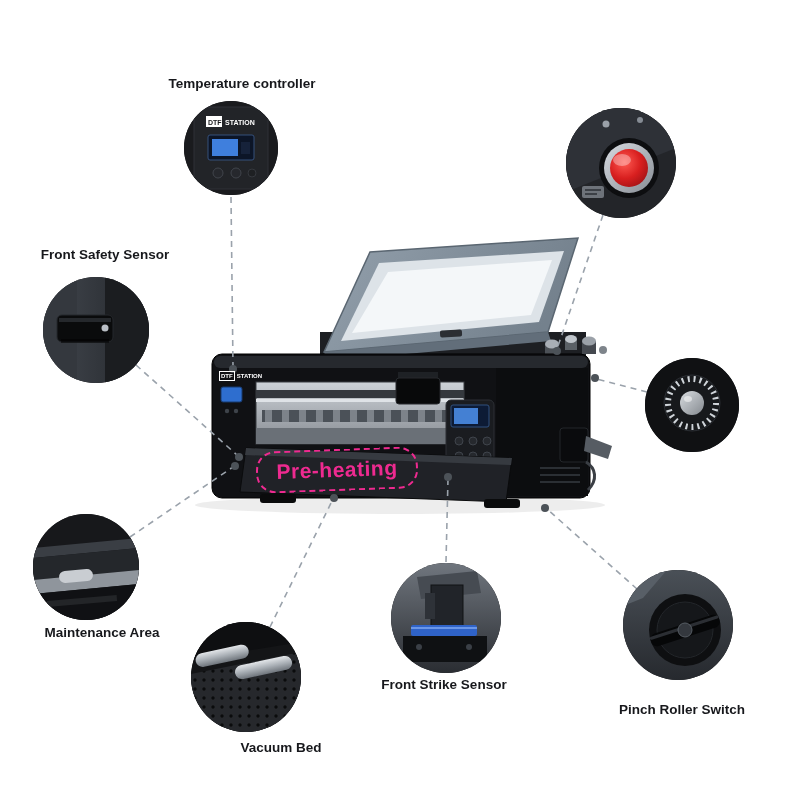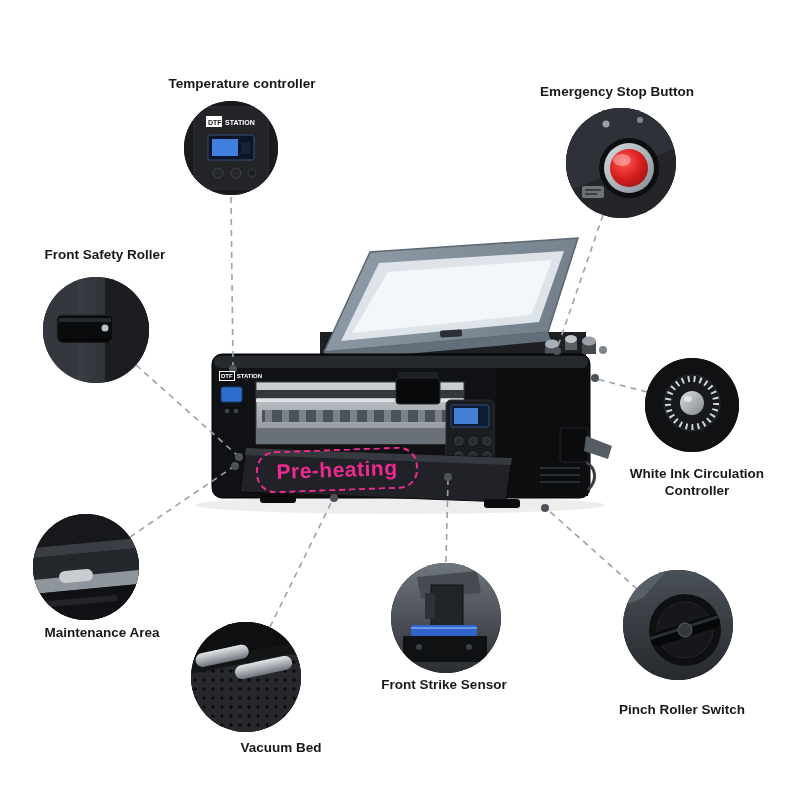--- a/index.html
+++ b/index.html
@@ -169,23 +169,21 @@
   </svg>
 
   <div class="preheat">Pre-heating</div>
 
   <div class="printer-logo">
     <span class="logo-box">DTF</span>
     <span>STATION</span>
   </div>
 
   <div class="label lbl-temp">Temperature controller</div>
-  <div class="label lbl-emerg">Emergency Stop Button</div>
-  <div class="label lbl-front">Front Safety Roller</div>
-  <div class="label lbl-white wrap">White Ink Circulation Controller</div>
+  <div class="label lbl-front">Front Safety Sensor</div>
   <div class="label lbl-maint">Maintenance Area</div>
   <div class="label lbl-vac">Vacuum Bed</div>
   <div class="label lbl-head">Front Strike Sensor</div>
   <div class="label lbl-pinch">Pinch Roller Switch</div>
 
   <div class="circle c-temp">
     <svg viewBox="0 0 94 94">
       <rect width="94" height="94" fill="#1a1b1e"></rect>
       <rect x="10" y="6" width="74" height="82" rx="4" fill="#222428" stroke="#2e3136"></rect>
       <g>

